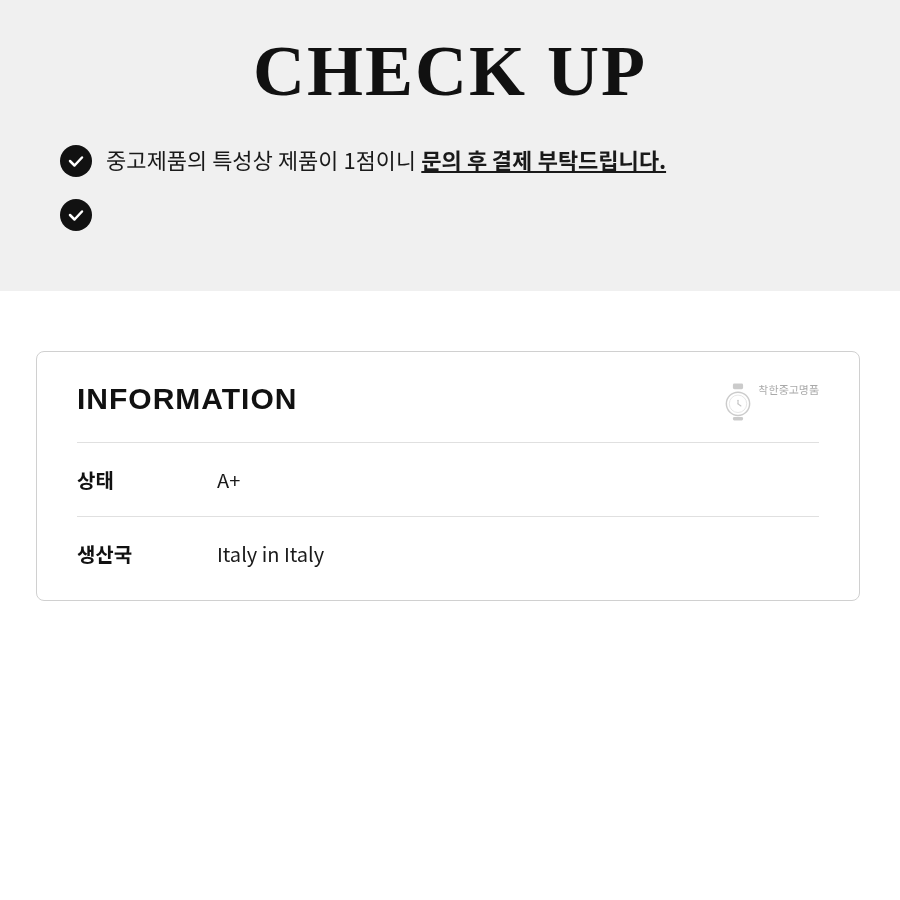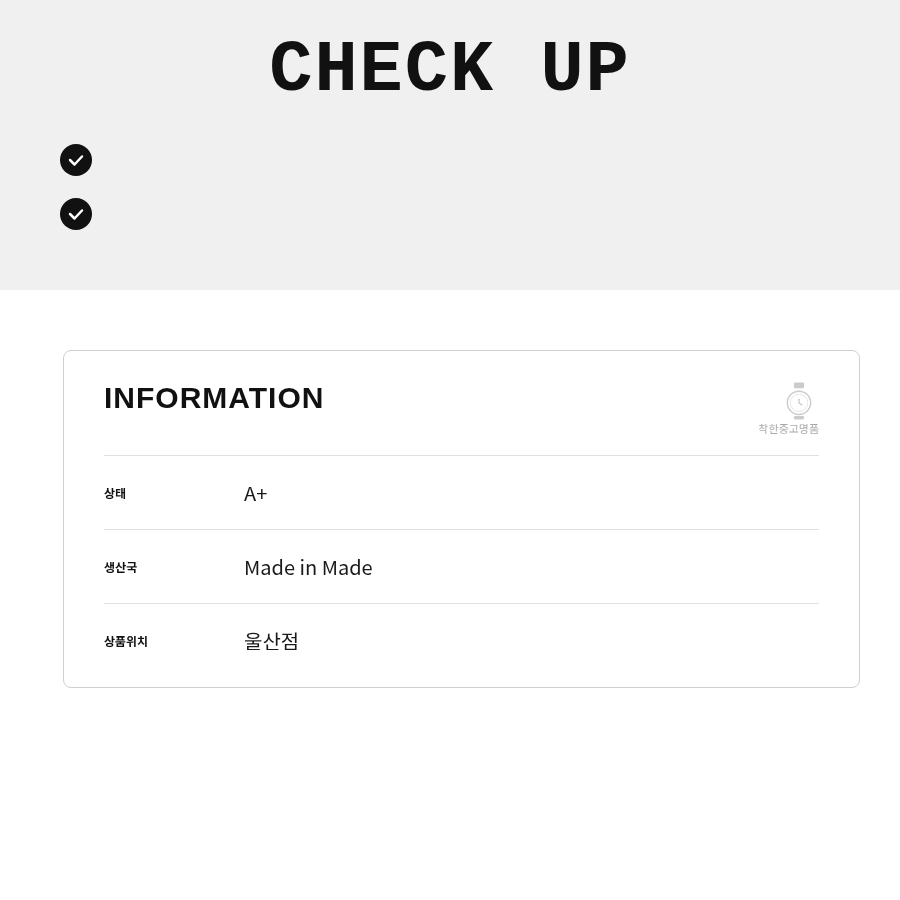--- a/index.html
+++ b/index.html
@@ -21,21 +21,21 @@
       padding: 30px 60px 40px 60px;
       text-align: center;
     }
 
     .main-title {
       font-size: 72px;
       font-weight: 900;
       letter-spacing: 2px;
       color: #111111;
       margin-bottom: 30px;
-      font-family: Liberation Mono, monospace;
+      font-family: Liberation Serif, serif;
     }
 
     .check-list {
       list-style: none;
       text-align: left;
       display: inline-block;
       max-width: 820px;
       width: 100%;
     }
 
@@ -75,21 +75,21 @@
       font-weight: 700;
       text-decoration: underline;
     }
 
     .spacer {
       height: 60px;
       background: #ffffff;
     }
 
     .info-section {
-      margin: 0 40px 40px 63px;
+      margin: 0 40px 40px 36px;
       border: 1.5px solid #d0d0d0;
       border-radius: 8px;
       padding: 30px 40px 10px 40px;
       background: #ffffff;
       position: relative;
     }
 
     .info-header {
       display: flex;
       justify-content: space-between;
@@ -100,22 +100,22 @@
     .info-title {
       font-size: 30px;
       font-weight: 900;
       color: #111111;
       font-family: 'Arial Black', 'Arial', sans-serif;
       letter-spacing: 1px;
     }
 
     .logo-watermark {
       display: flex;
-      flex-direction: column;
-      align-items: flex-end;
+      flex-direction: row;
+      align-items: flex-start;
       opacity: 0.5;
     }
 
     .logo-watch {
       width: 40px;
       height: 40px;
     }
 
     .logo-text {
       font-size: 11px;
@@ -131,21 +131,21 @@
 
     .info-row {
       border-top: 1px solid #e0e0e0;
     }
 
     .info-row:last-child {
       border-bottom: none;
     }
 
     .info-label {
-      font-size: 12px;
+      font-size: 20px;
       font-weight: 700;
       color: #111111;
       padding: 22px 0;
       width: 120px;
       vertical-align: middle;
       white-space: nowrap;
     }
 
     .info-value {
       font-size: 20px;
@@ -160,20 +160,23 @@
 
 <div class="header-section">
   <h1 class="main-title">CHECK UP</h1>
 
   <ul class="check-list">
     <li class="check-item">
       <span class="check-icon">
         <svg viewBox="0 0 18 18" fill="none" xmlns="http://www.w3.org/2000/svg">
           <path d="M3 9L7.5 13.5L15 5.5" stroke="white" stroke-width="2.5" stroke-linecap="round" stroke-linejoin="round"></path>
         </svg>
+      </span>
+      <span class="check-text">
+        <span>중고제품의 특성상 제품이 1점이니 </span><span class="bold-underline">문의 후 결제 부탁드립니다.</span>
       </span>
     </li>
     <li class="check-item">
       <span class="check-icon">
         <svg viewBox="0 0 18 18" fill="none" xmlns="http://www.w3.org/2000/svg">
           <path d="M3 9L7.5 13.5L15 5.5" stroke="white" stroke-width="2.5" stroke-linecap="round" stroke-linejoin="round"></path>
         </svg>
       </span>
     </li>
   </ul>
@@ -198,21 +201,17 @@
   </div>
 
   <table class="info-table">
     <tbody>
       <tr class="info-row">
         <td class="info-label">상태</td>
         <td class="info-value">A+</td>
       </tr>
       <tr class="info-row">
         <td class="info-label">생산국</td>
-        <td class="info-value">Made in Made</td>
-      </tr>
-      <tr class="info-row">
-        <td class="info-label">상품위치</td>
-        <td class="info-value">울산점</td>
+        <td class="info-value">Italy in Italy</td>
       </tr>
     </tbody>
   </table>
 </div>
 
 </body></html>

